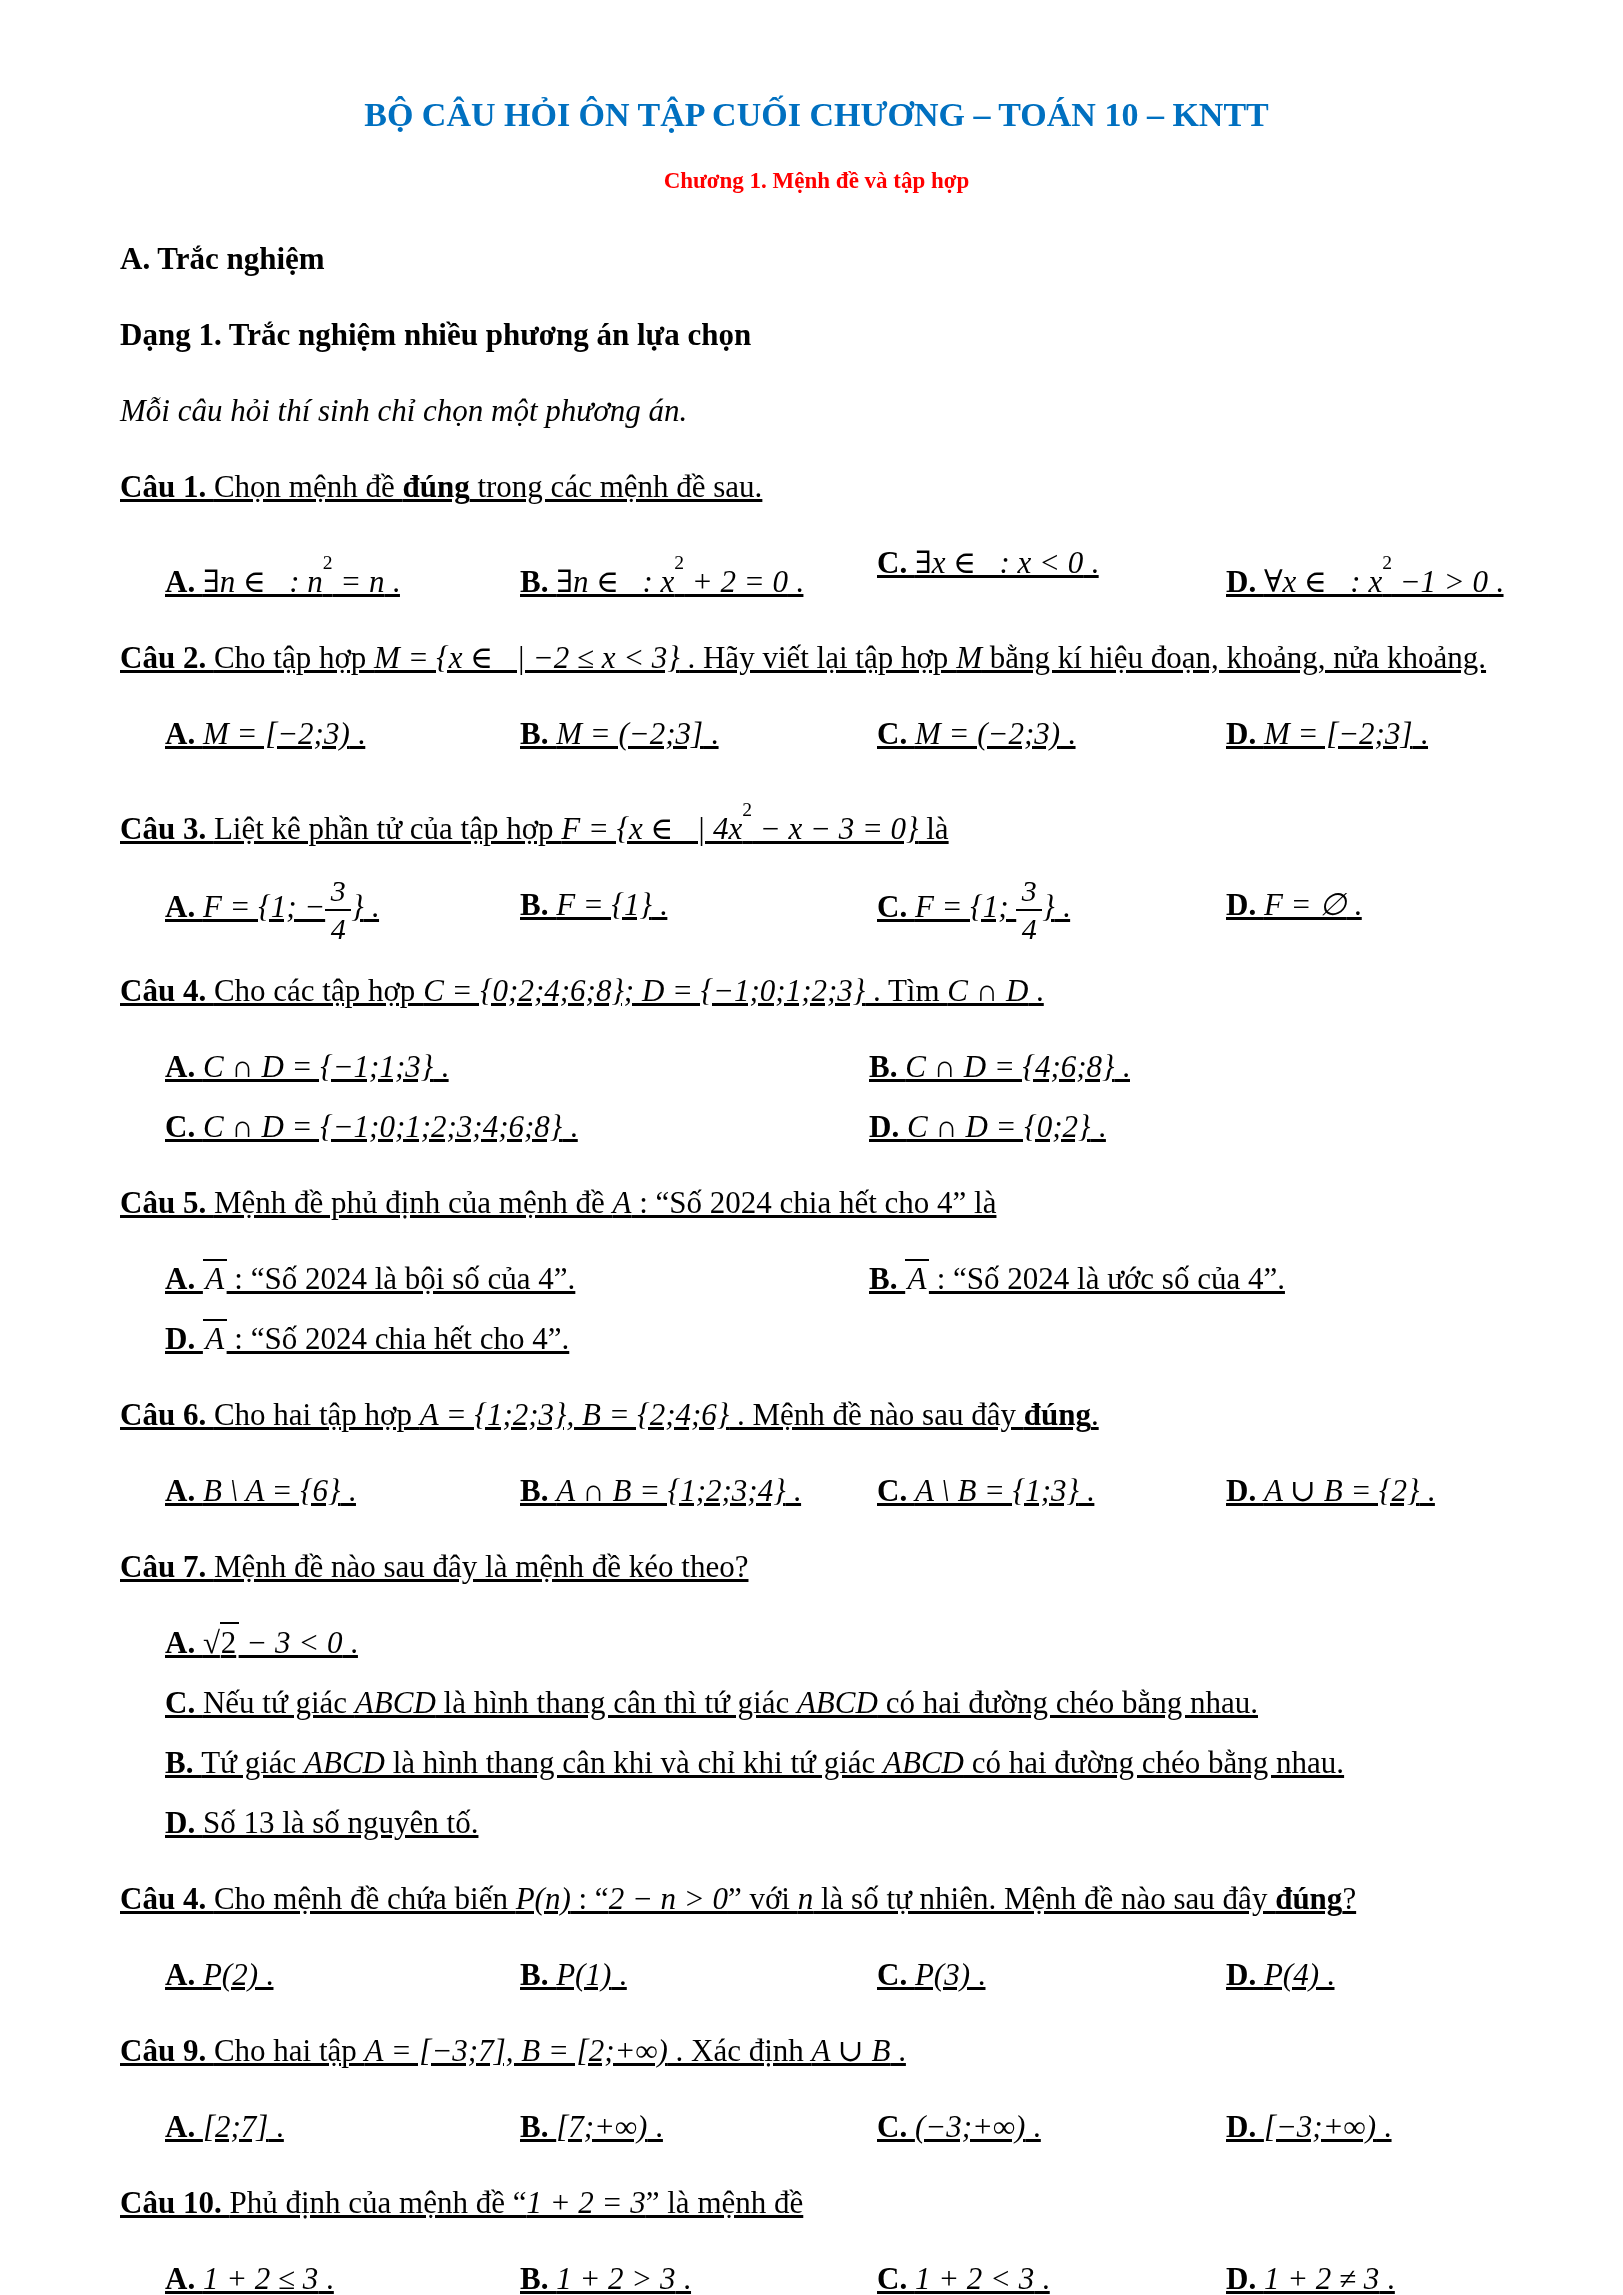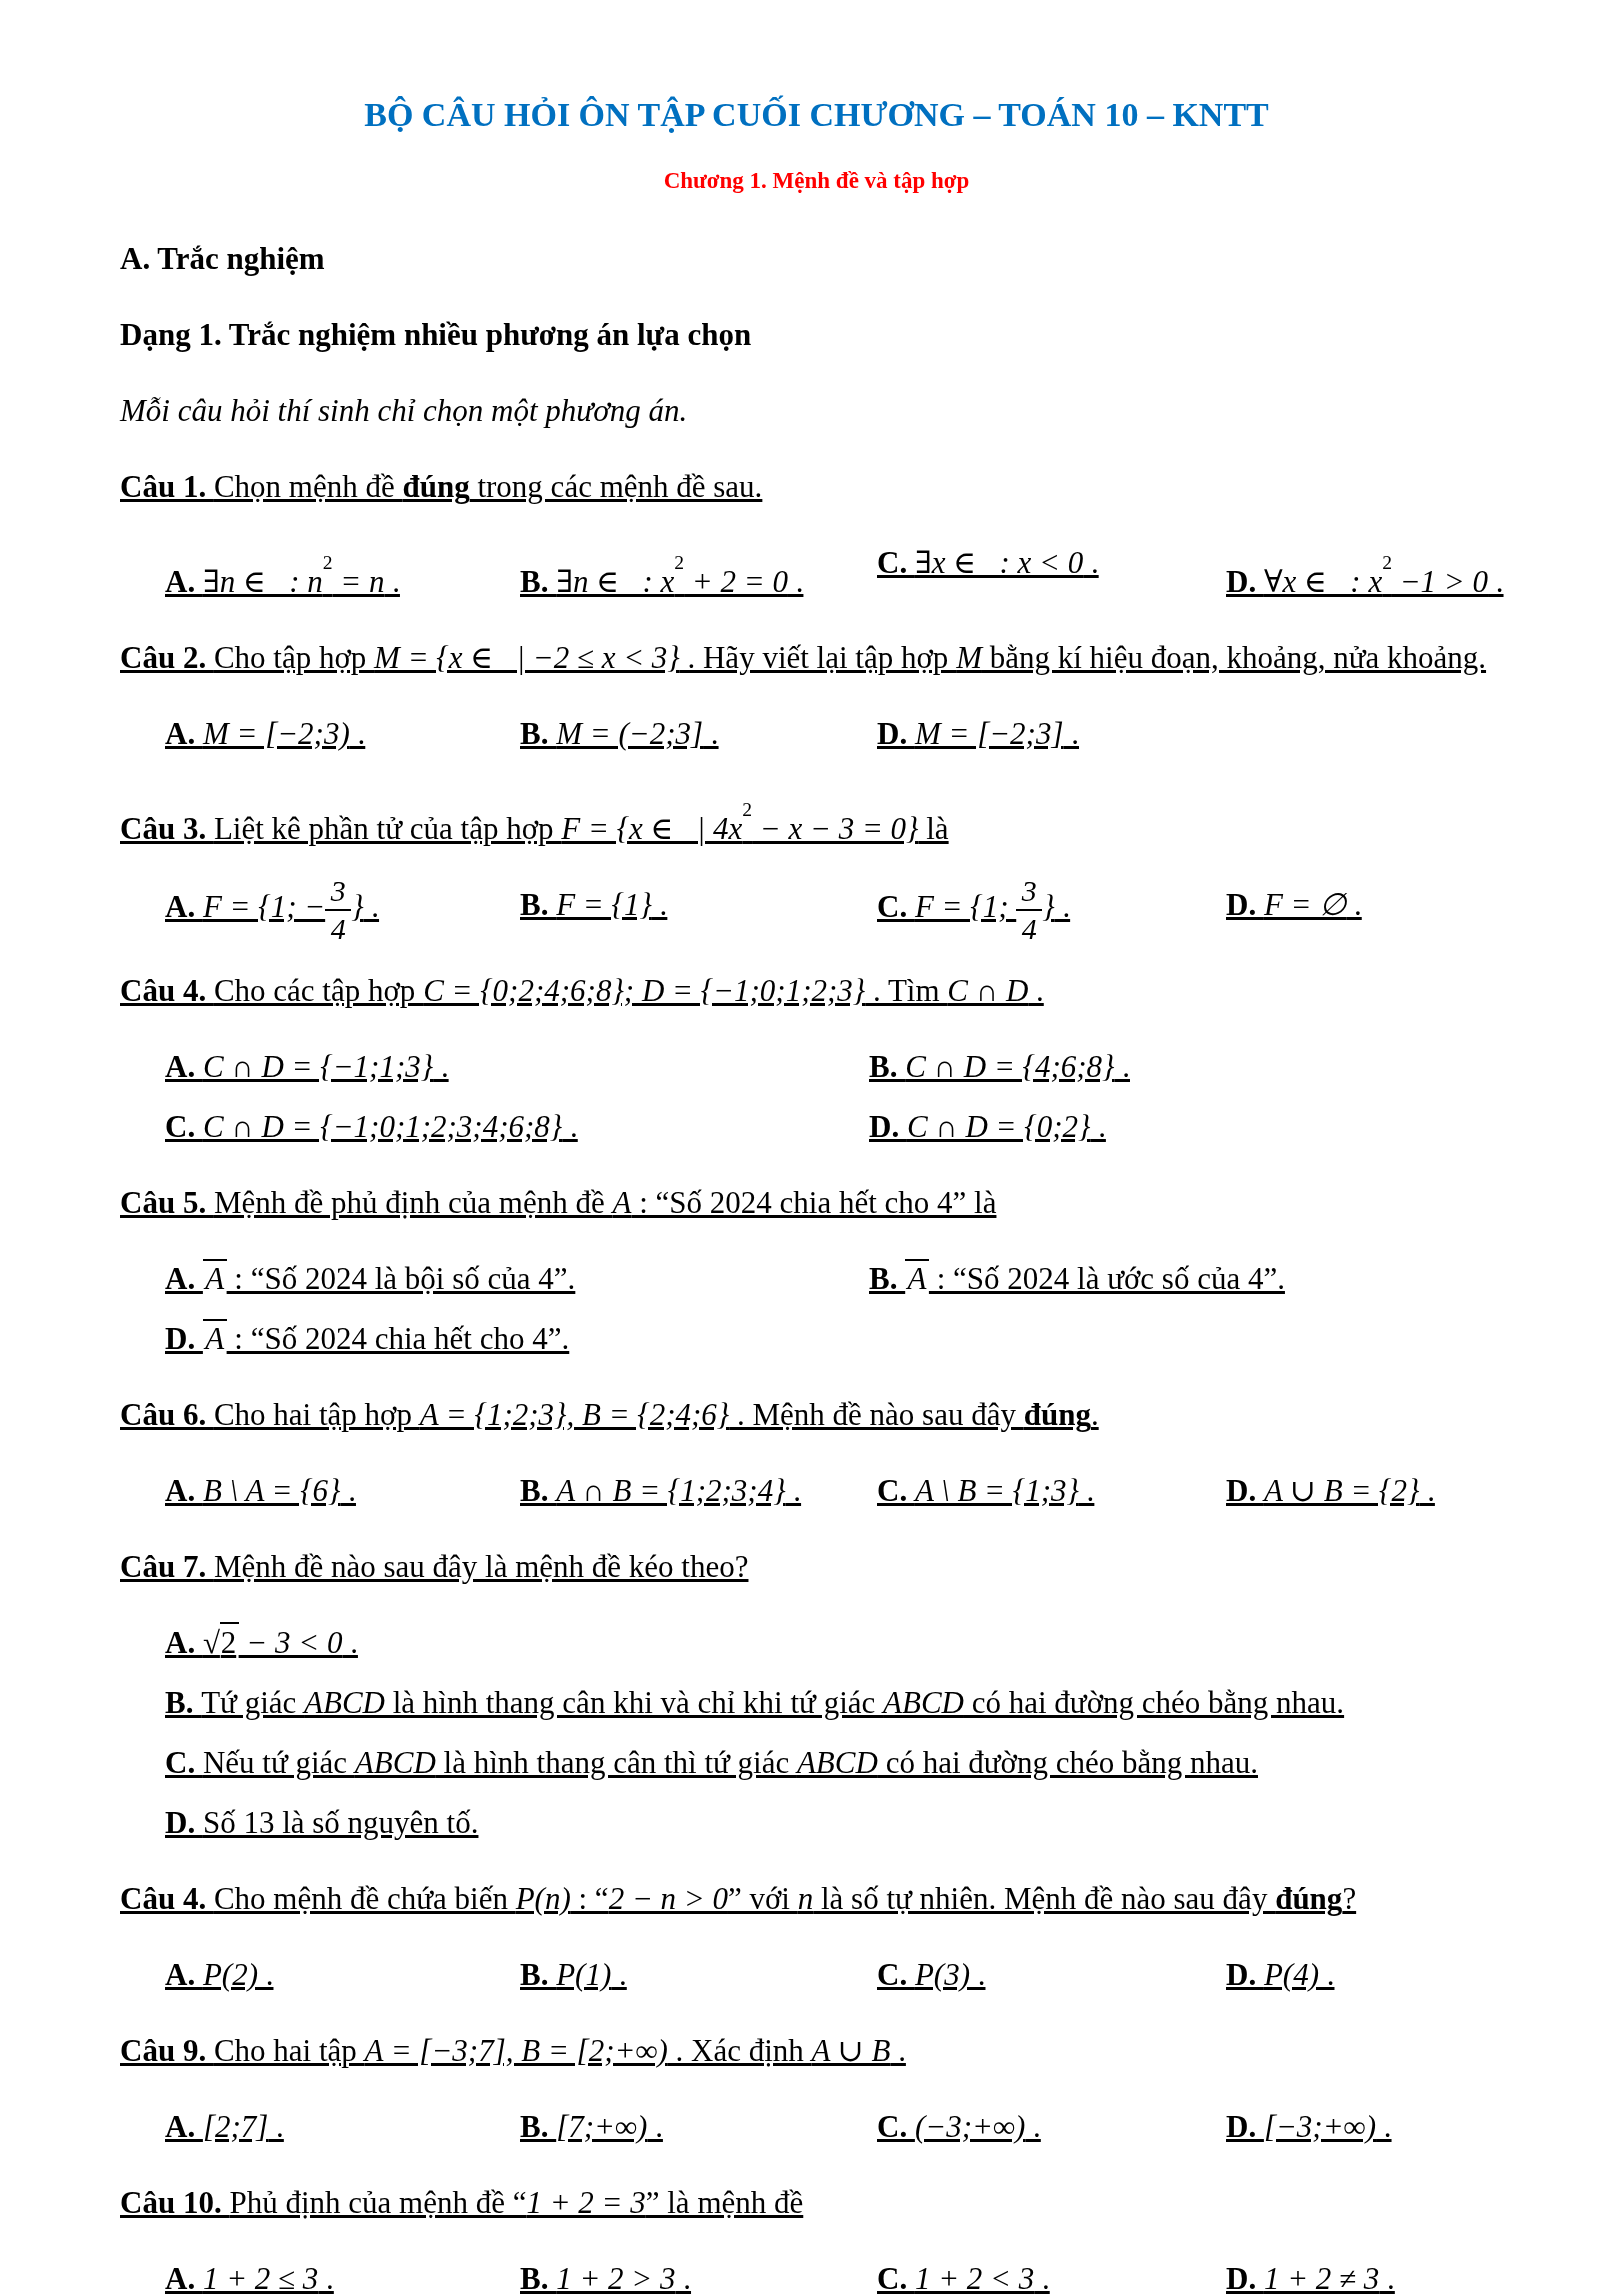--- a/index.html
+++ b/index.html
@@ -96,20 +96,21 @@
           <div class="opt"><span class="b">B. </span><span class="m">∃n ∈ &nbsp;&nbsp;: x</span><span class="sup">2</span><span class="m"> + 2 = 0</span><span> .</span></div>
           <div class="opt"><span class="b">C. </span><span class="m">∃x ∈ &nbsp;&nbsp;: x &lt; 0</span><span> .</span></div>
           <div class="opt"><span class="b">D. </span><span class="m">∀x ∈ &nbsp;&nbsp;: x</span><span class="sup">2</span><span class="m"> −1 &gt; 0</span><span> .</span></div>
         </div>
       </div>
       <div class="question">
         <p class="stem"><span class="b">Câu 2. </span><span>Cho tập hợp </span><span class="m">M = {x ∈ &nbsp;&nbsp;| −2 ≤ x &lt; 3}</span><span> . Hãy viết lại tập hợp </span><span class="m">M</span><span> bằng kí hiệu đoạn, khoảng, nửa khoảng.</span></p>
         <div class="opts four">
           <div class="opt"><span class="b">A. </span><span class="m">M = [−2;3)</span><span> .</span></div>
           <div class="opt"><span class="b">B. </span><span class="m">M = (−2;3]</span><span> .</span></div>
+          <div class="opt"><span class="b">C. </span><span class="m">M = (−2;3)</span><span> .</span></div>
           <div class="opt"><span class="b">D. </span><span class="m">M = [−2;3]</span><span> .</span></div>
         </div>
       </div>
       <div class="question">
         <p class="stem"><span class="b">Câu 3. </span><span>Liệt kê phần tử của tập hợp </span><span class="m">F = {x ∈ &nbsp;&nbsp;| 4x</span><span class="sup">2</span><span class="m"> − x − 3 = 0}</span><span> là</span></p>
         <div class="opts four">
           <div class="opt"><span class="b">A. </span><span class="m">F = {1; −</span><span class="frac"><span class="fn">3</span><span class="fd">4</span></span><span class="m">}</span><span> .</span></div>
           <div class="opt"><span class="b">B. </span><span class="m">F = {1}</span><span> .</span></div>
           <div class="opt"><span class="b">C. </span><span class="m">F = {1; </span><span class="frac"><span class="fn">3</span><span class="fd">4</span></span><span class="m">}</span><span> .</span></div>
           <div class="opt"><span class="b">D. </span><span class="m">F = ∅</span><span> .</span></div>
@@ -138,22 +139,22 @@
           <div class="opt"><span class="b">A. </span><span class="m">B \ A = {6}</span><span> .</span></div>
           <div class="opt"><span class="b">B. </span><span class="m">A ∩ B = {1;2;3;4}</span><span> .</span></div>
           <div class="opt"><span class="b">C. </span><span class="m">A \ B = {1;3}</span><span> .</span></div>
           <div class="opt"><span class="b">D. </span><span class="m">A ∪ B = {2}</span><span> .</span></div>
         </div>
       </div>
       <div class="question">
         <p class="stem"><span class="b">Câu 7. </span><span>Mệnh đề nào sau đây là mệnh đề kéo theo?</span></p>
         <div class="opts list">
           <div class="opt"><span class="b">A. </span><span class="sqrt"><span class="rad">√</span><span class="vinc">2</span></span><span class="m"> − 3 &lt; 0</span><span> .</span></div>
+          <div class="opt"><span class="b">C. </span><span>Nếu tứ giác </span><span class="m">ABCD</span><span> là hình thang cân thì tứ giác </span><span class="m">ABCD</span><span> có hai đường chéo bằng nhau.</span></div>
           <div class="opt"><span class="b">B. </span><span>Tứ giác </span><span class="m">ABCD</span><span> là hình thang cân khi và chỉ khi tứ giác </span><span class="m">ABCD</span><span> có hai đường chéo bằng nhau.</span></div>
-          <div class="opt"><span class="b">C. </span><span>Nếu tứ giác </span><span class="m">ABCD</span><span> là hình thang cân thì tứ giác </span><span class="m">ABCD</span><span> có hai đường chéo bằng nhau.</span></div>
           <div class="opt"><span class="b">D. </span><span>Số 13 là số nguyên tố.</span></div>
         </div>
       </div>
       <div class="question">
         <p class="stem"><span class="b">Câu 4. </span><span>Cho mệnh đề chứa biến </span><span class="m">P(n)</span><span> : “</span><span class="m">2 − n &gt; 0</span><span>” với </span><span class="m">n</span><span> là số tự nhiên. Mệnh đề nào sau đây </span><span class="b">đúng</span><span>?</span></p>
         <div class="opts four">
           <div class="opt"><span class="b">A. </span><span class="m">P(2)</span><span> .</span></div>
           <div class="opt"><span class="b">B. </span><span class="m">P(1)</span><span> .</span></div>
           <div class="opt"><span class="b">C. </span><span class="m">P(3)</span><span> .</span></div>
           <div class="opt"><span class="b">D. </span><span class="m">P(4)</span><span> .</span></div>

